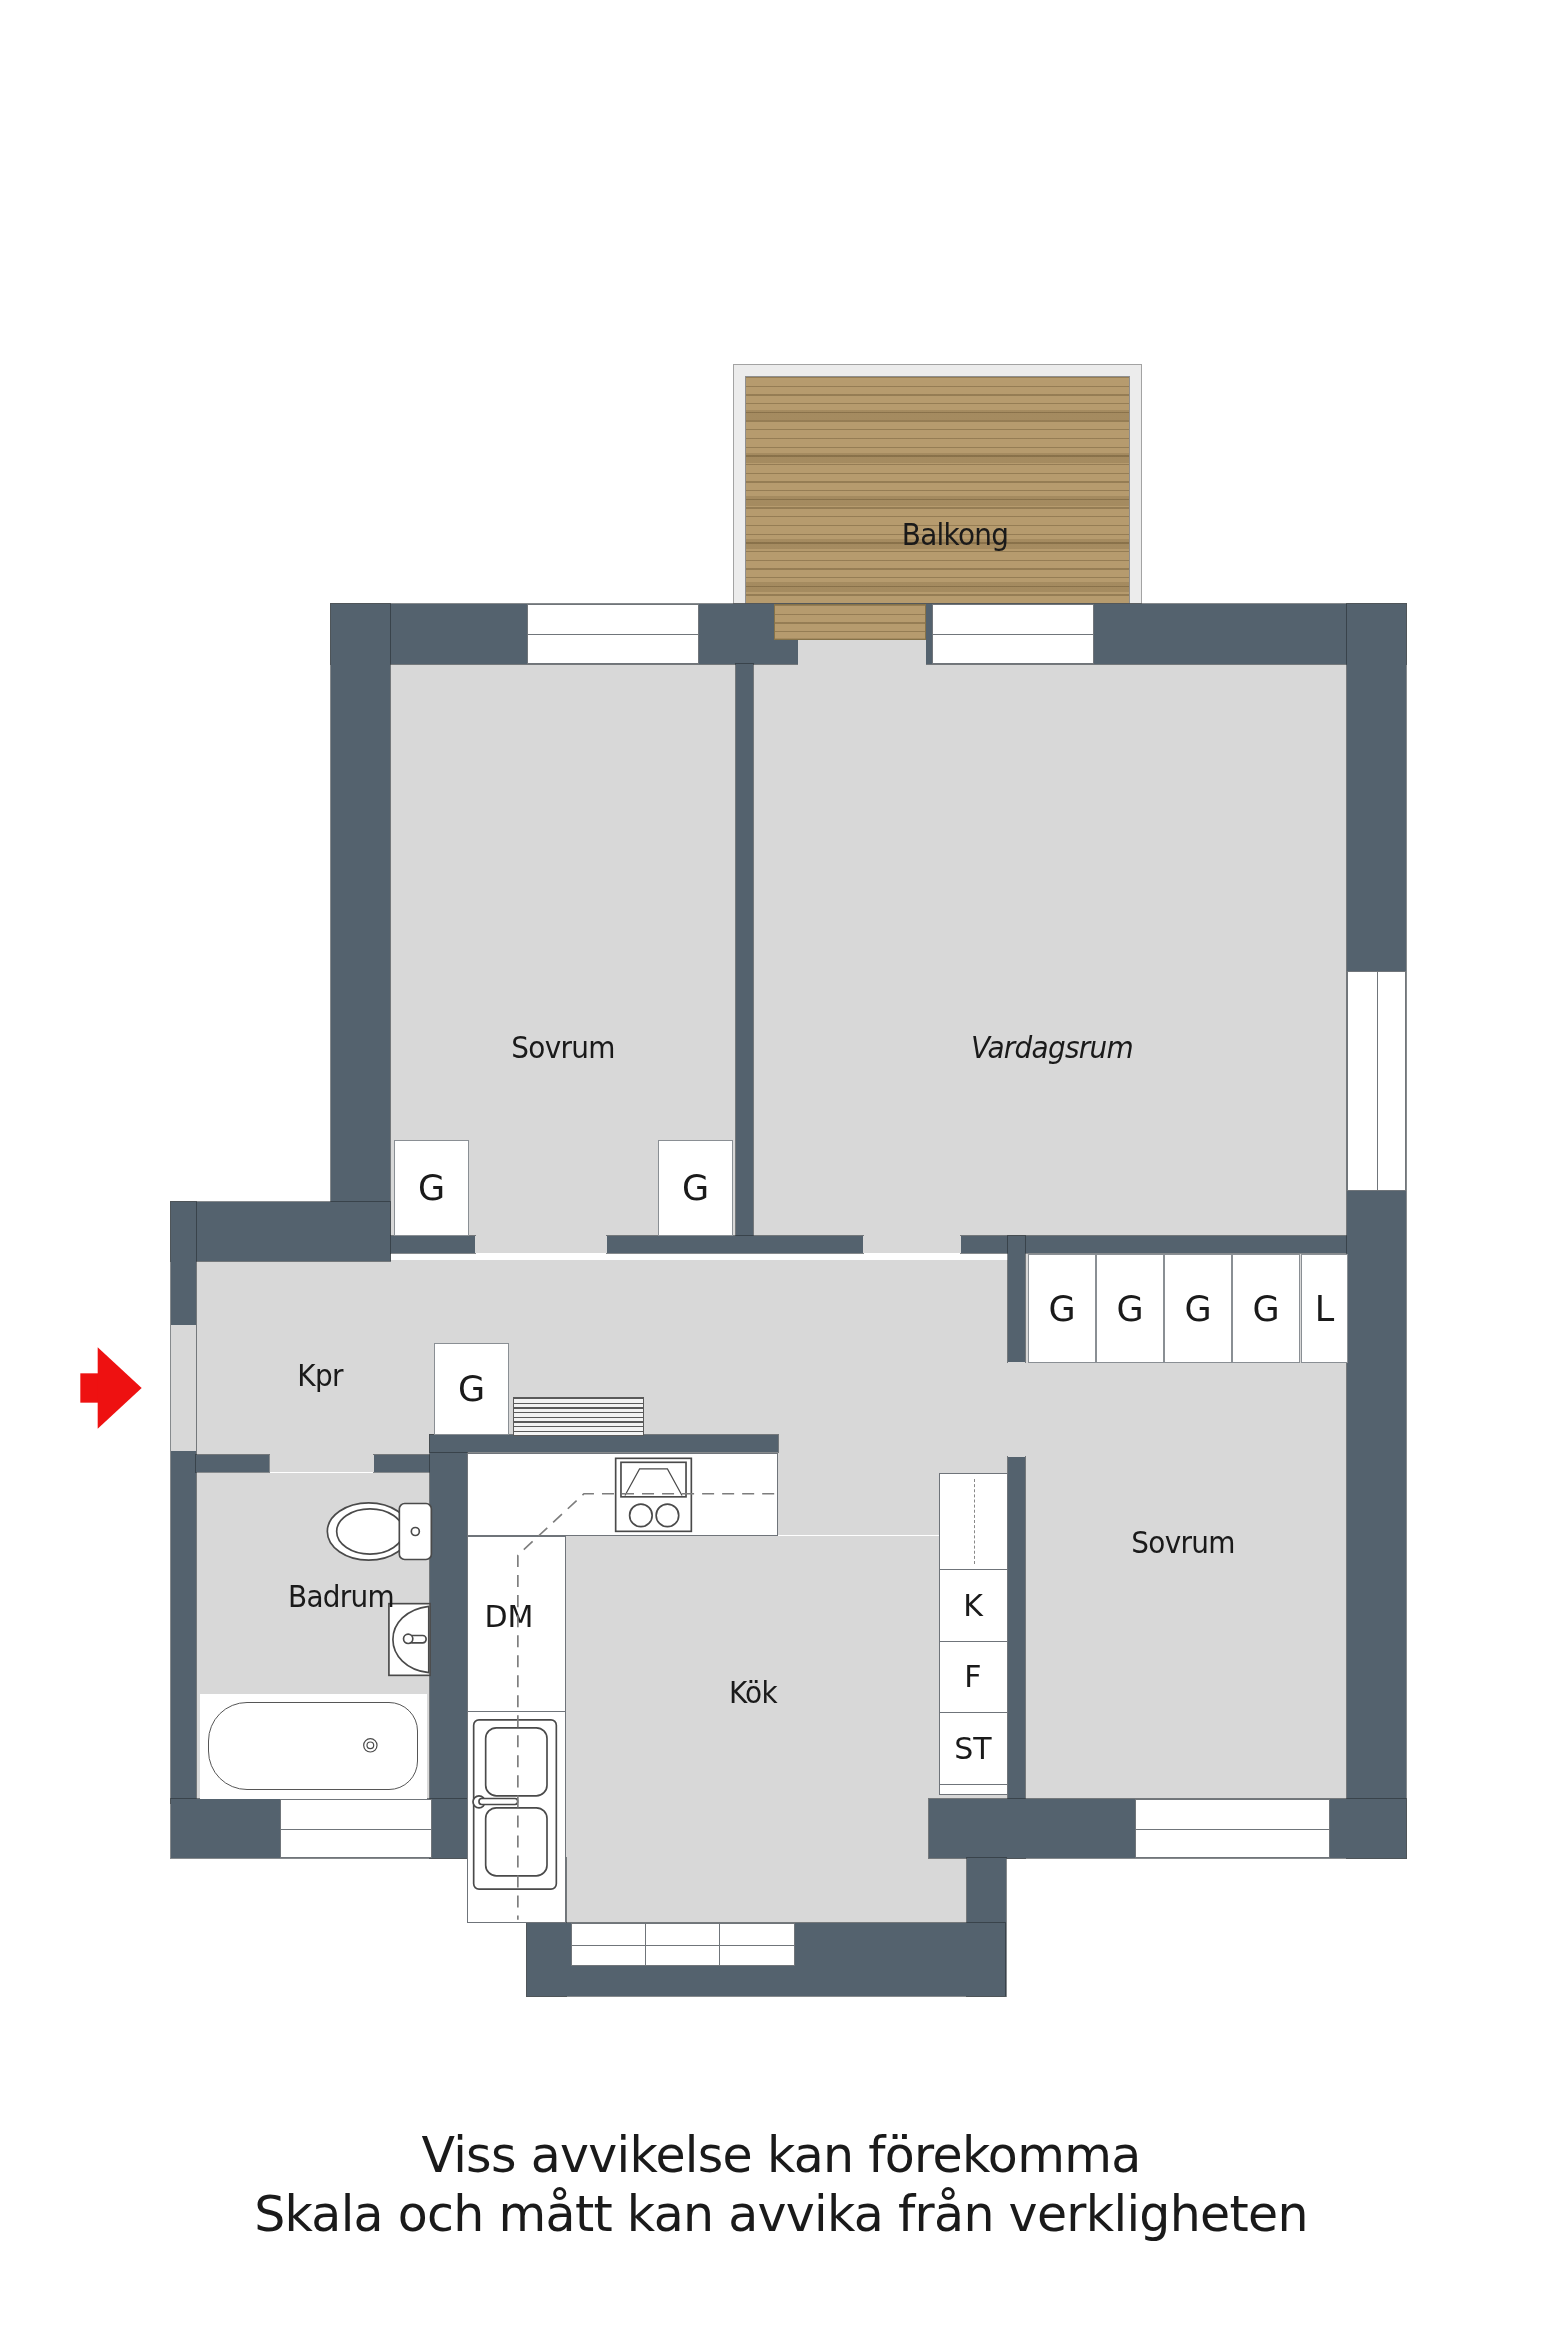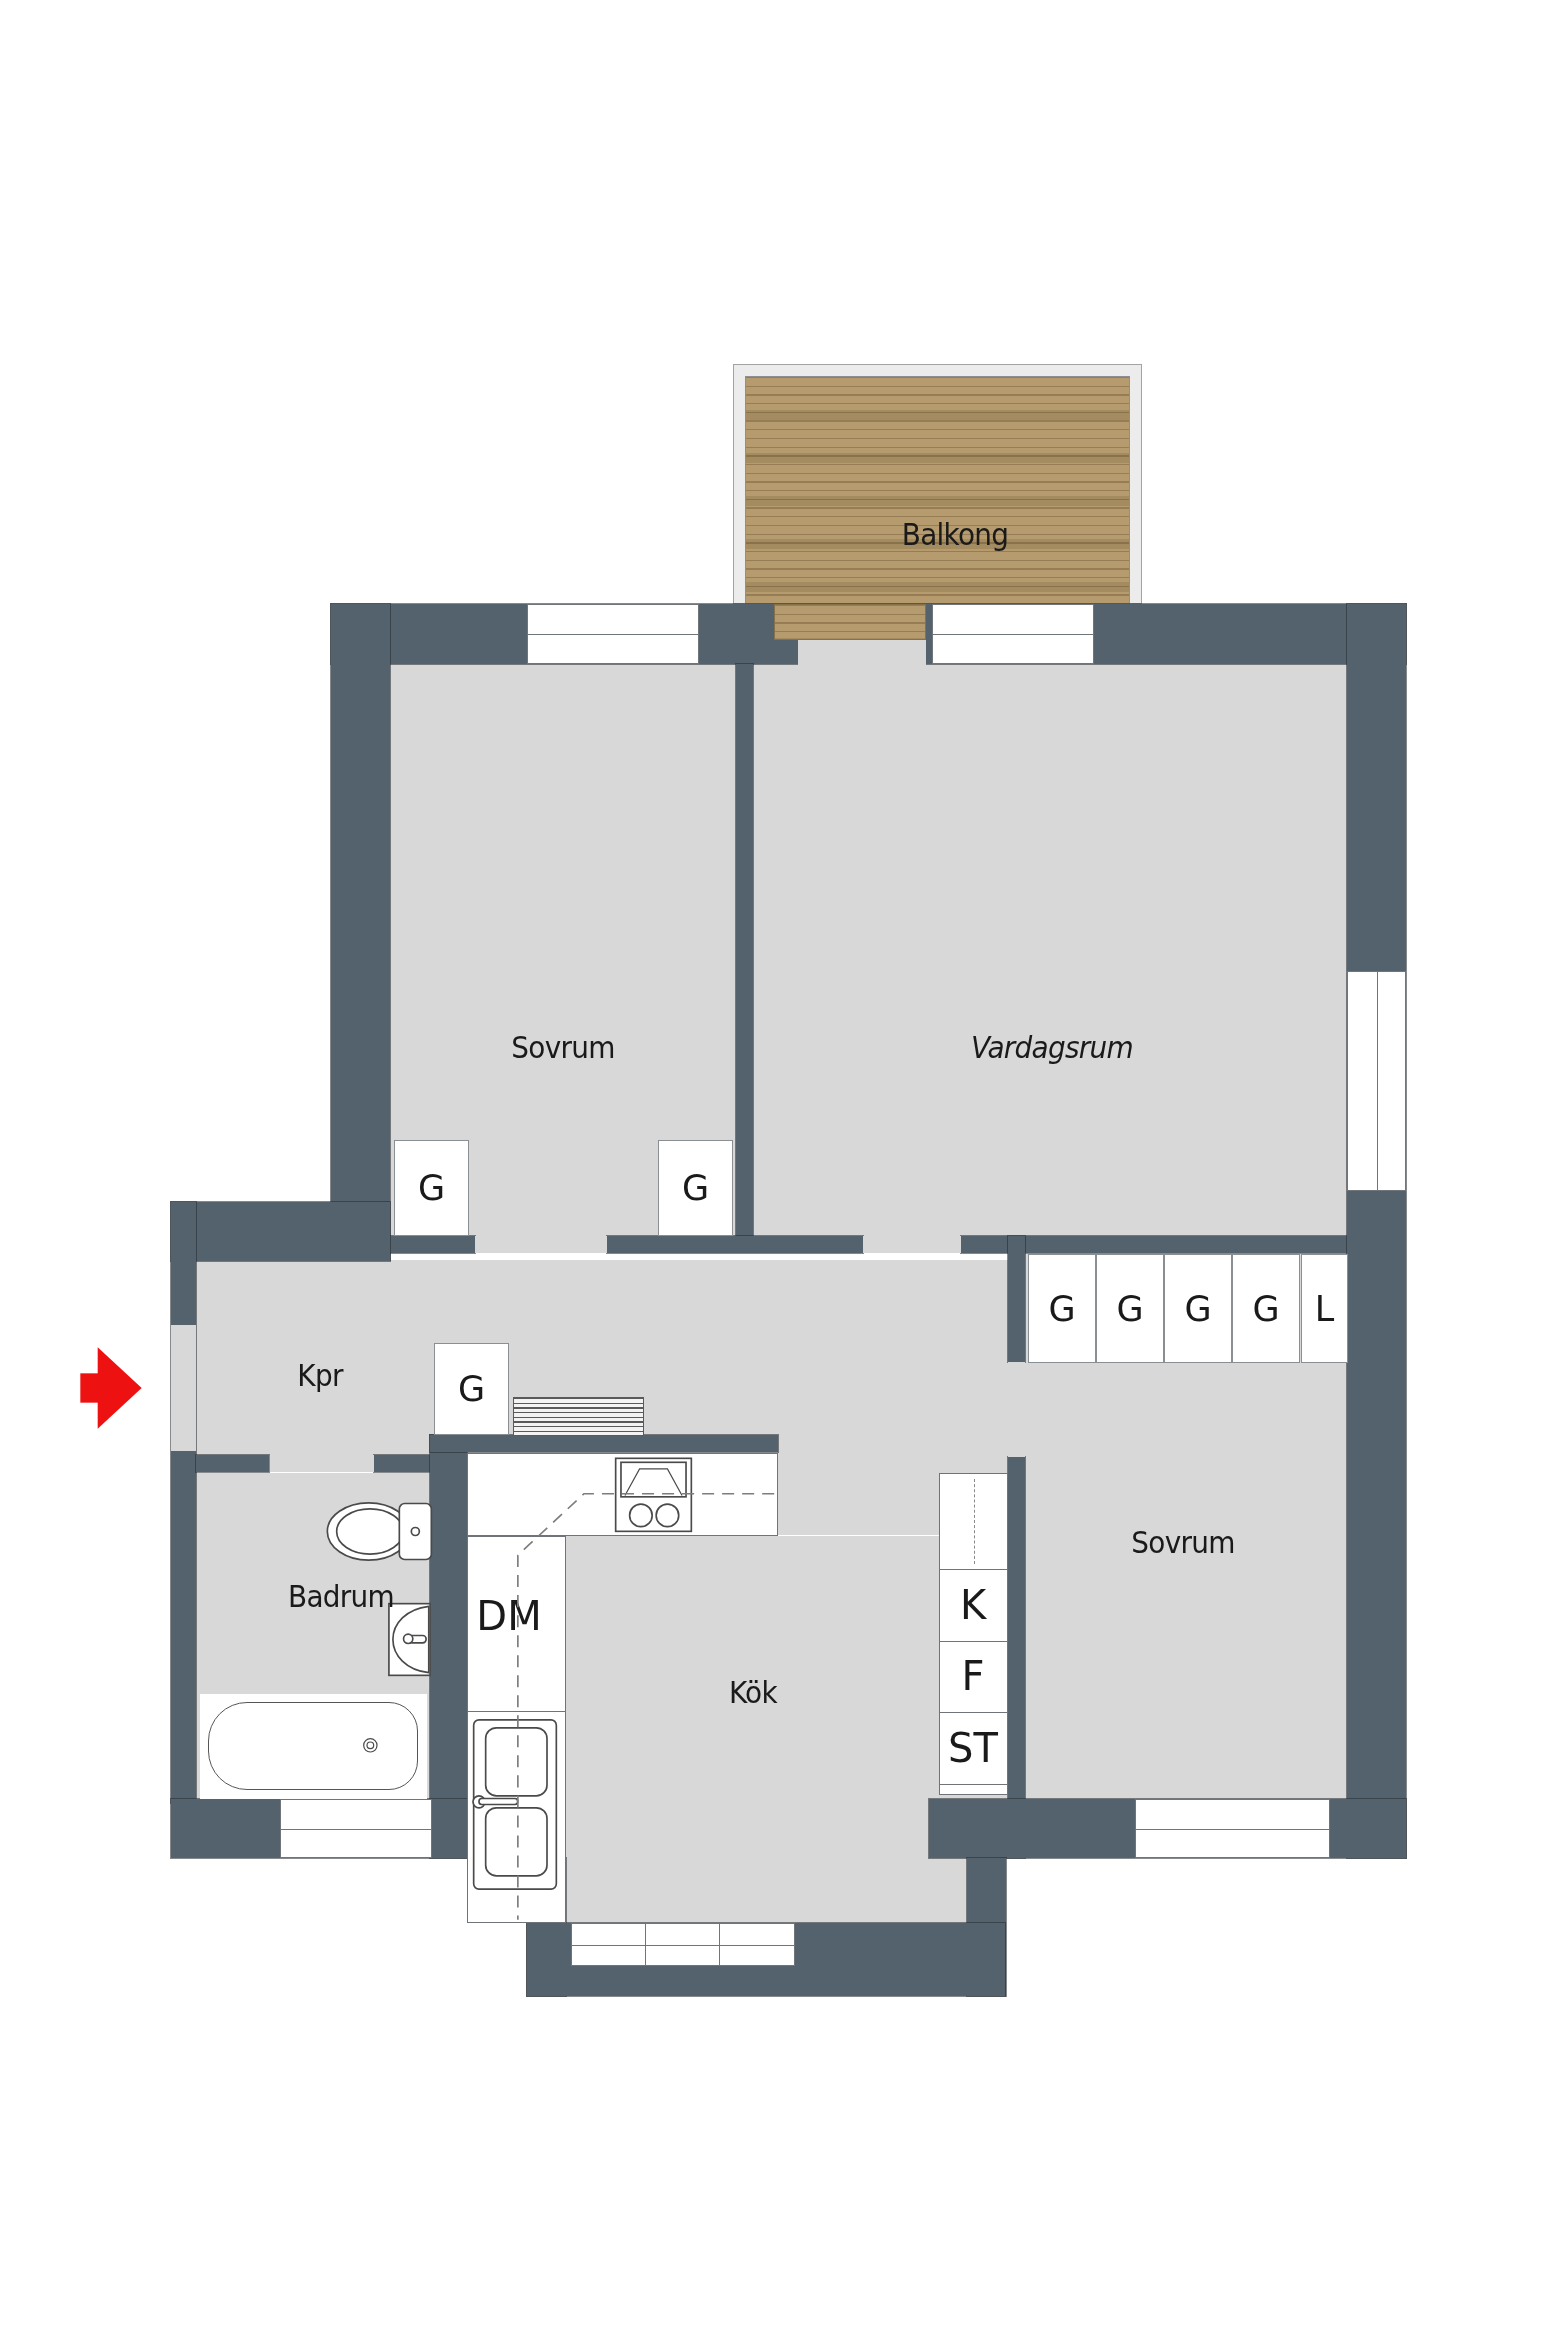--- a/index.html
+++ b/index.html
@@ -14,21 +14,21 @@
   .floor{background:var(--floor);z-index:1;}
   .gap{background:var(--floor);z-index:4;}
   .window{background:#fff;border:1.3px solid var(--outline);z-index:4;}
   .hline{position:absolute;left:0;right:0;top:50%;border-top:1.3px solid var(--outline);}
   .vline{position:absolute;top:0;bottom:0;left:50%;border-left:1.3px solid var(--outline);}
   .closet{background:#fff;border:1.3px solid #8a8f94;z-index:5;display:flex;align-items:center;justify-content:center;
           font-size:35px;color:var(--text);}
   .counter{background:#fff;border:1.3px solid #6f747a;z-index:5;}
   .label{position:absolute;transform:translate(-50%,-50%);color:var(--text);font-size:31px;letter-spacing:-0.7px;
          white-space:nowrap;z-index:6;font-stretch:condensed;}
-  .small-label{position:absolute;transform:translate(-50%,-50%);color:var(--text);font-size:40px;white-space:nowrap;z-index:6;}
+  .small-label{position:absolute;transform:translate(-50%,-50%);color:var(--text);font-size:30px;white-space:nowrap;z-index:6;}
   .wood{background:
       repeating-linear-gradient(to bottom, rgba(73,55,25,.30) 0 1.3px, rgba(0,0,0,0) 1.3px 8.7px),
       repeating-linear-gradient(to bottom, rgba(0,0,0,0) 0 33px, rgba(86,66,32,.18) 33px 43px),
       var(--wood);}
   .fixture{z-index:5;}
   .fixture svg{display:block;width:100%;height:100%;}
   .fx{stroke:#4a4a4a;stroke-width:2.5;fill:#fff;}
   .fx-thin{stroke:#4a4a4a;stroke-width:1.8;fill:none;}
   .radiator{background:repeating-linear-gradient(to bottom,#5a5a5a 0 1.3px,#f3f3f3 1.3px 4.7px);
             border:1.3px solid #5a5a5a;z-index:5;}
@@ -208,15 +208,19 @@
   </div>
 
   <div class="label" style="left:955px;top:534px;">Balkong</div>
   <div class="label" style="left:563px;top:1047px;">Sovrum</div>
   <div class="label" style="left:1052px;top:1047px;font-style:italic;">Vardagsrum</div>
   <div class="label" style="left:320px;top:1375px;">Kpr</div>
   <div class="label" style="left:302px;top:1596px;margin-left:39px;">Badrum</div>
   <div class="label" style="left:753px;top:1692px;">Kök</div>
   <div class="label" style="left:1183px;top:1542px;">Sovrum</div>
 
+  <div class="disclaimer" style="top:2126px;">
+    <div>Viss avvikelse kan förekomma</div>
+    <div>Skala och mått kan avvika från verkligheten</div>
+  </div>
 
 </div>
 
 
 </body></html>

